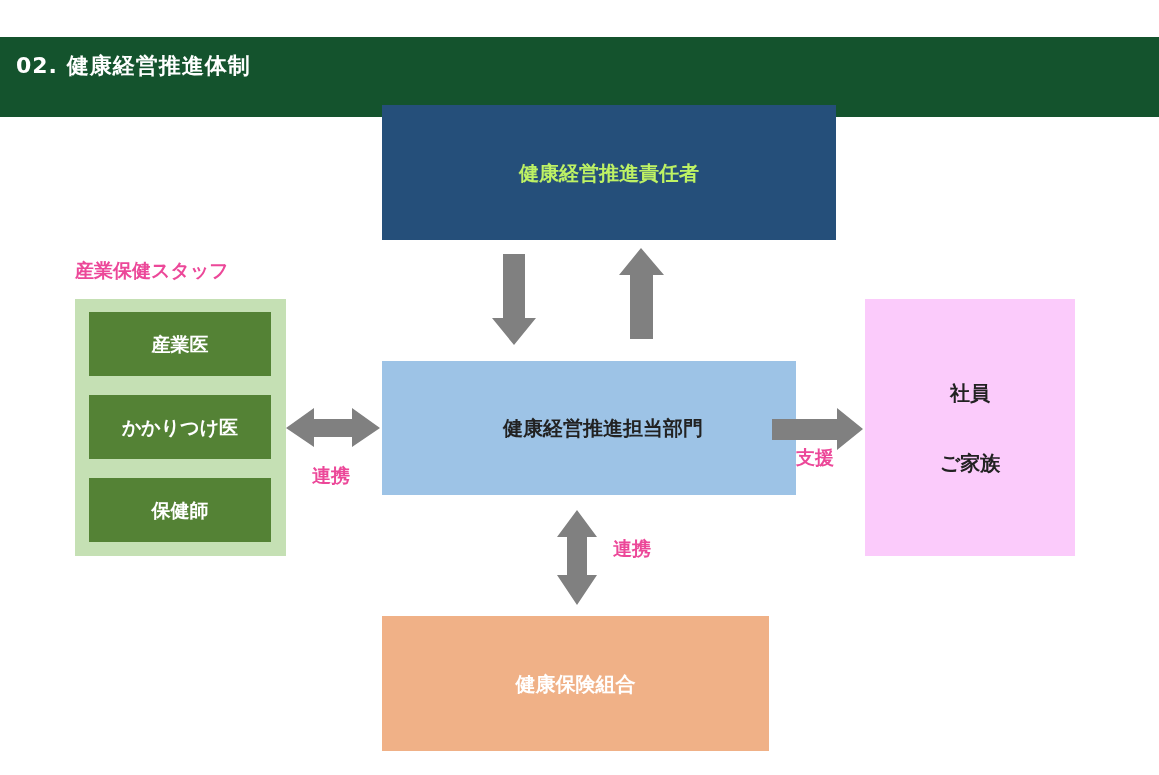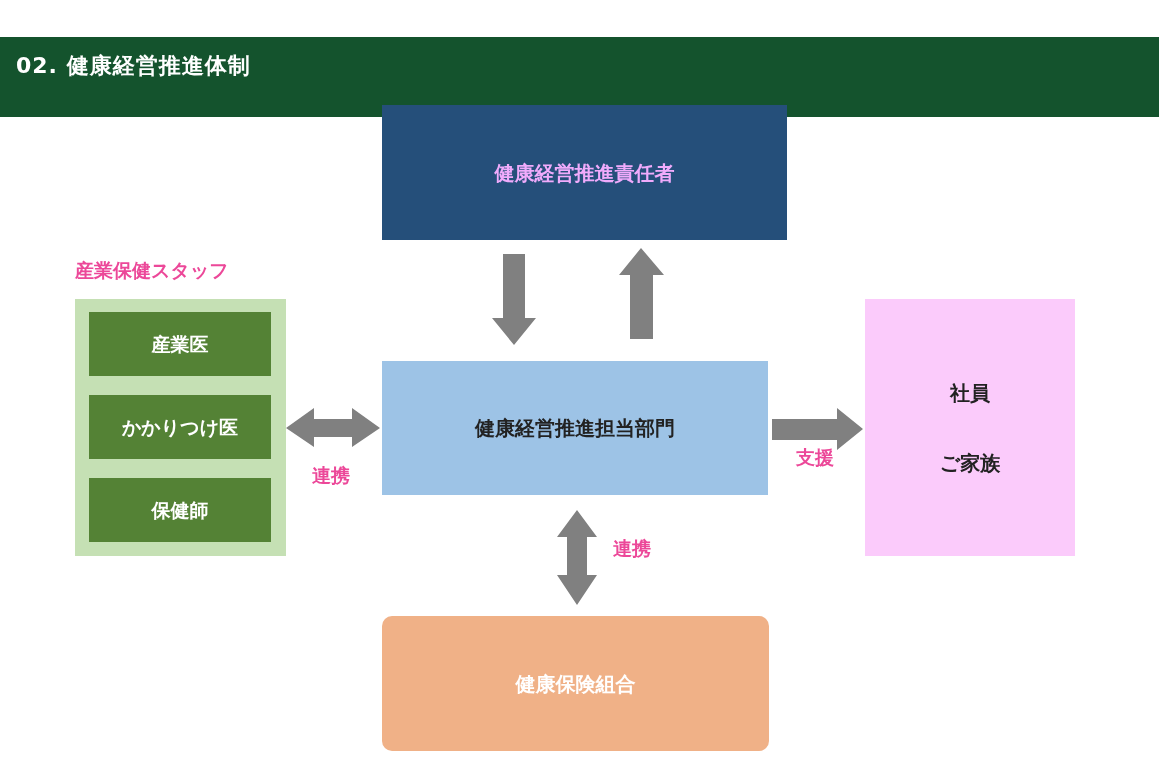--- a/index.html
+++ b/index.html
@@ -12,25 +12,25 @@
   .lbl { position:absolute; font-weight:bold; font-size:19px; color:#ec4899; }
   svg.arrows { position:absolute; left:0; top:0; }
 </style>
 </head>
 <body>
 
 <div class="header">
   <div class="header-title">02. 健康経営推進体制</div>
 </div>
 
-<div class="box" style="left:382px; top:105px; width:405px; height:135px; background:#254f7a; color:#f0abfc; flex-direction:column;gap:44px;">
+<div class="box" style="left:382px; top:105px; width:454px; height:135px; background:#254f7a; color:#bef264; flex-direction:column;gap:44px;">
   <div>健康経営推進責任者</div>
 </div>
 
-<div class="box" style="left:382px; top:361px; width:386px; height:134px; background:#9dc3e6; color:#222;">
+<div class="box" style="left:382px; top:361px; width:386px; height:134px; background:#9dc3e6; color:#222;padding-left:28px;">
   <div>健康経営推進担当部門</div>
 </div>
 
 <div class="lbl" style="left:75px; top:258px; font-size:19px;">産業保健スタッフ</div>
 <div style="position:absolute; left:75px; top:299px; width:211px; height:257px; background:#c5e0b4;">
   <div class="box" style="left:14px; top:13px; width:182px; height:64px; background:#548235; color:#fff; font-size:19px;">
     <span>産業医</span>
   </div>
   <div class="box" style="left:14px; top:96px; width:182px; height:64px; background:#548235; color:#fff; font-size:19px;">
     <span>かかりつけ医</span>
@@ -38,21 +38,21 @@
   <div class="box" style="left:14px; top:179px; width:182px; height:64px; background:#548235; color:#fff; font-size:19px;text-align:center;">
     <span>保健師</span>
   </div>
 </div>
 
 <div class="box" style="left:865px; top:299px; width:210px; height:257px; background:#fbcbfb; color:#222; flex-direction:column;gap:40px;">
   <div>社員</div>
   <div>ご家族</div>
 </div>
 
-<div class="box" style="left:382px; top:616px; width:387px; height:135px; background:#f0b187; color:#fff;border-radius:10px;">
+<div class="box" style="left:382px; top:616px; width:387px; height:135px; background:#f0b187; color:#fff;">
   <div>健康保険組合</div>
 </div>
 
 <svg class="arrows" width="1159" height="775">
 
   <polygon fill="#808080" points="503,254 525,254 525,318 536,318 514,345 492,318 503,318"></polygon>
 
   <polygon fill="#808080" points="630,339 653,339 653,275 664,275 641,248 619,275 630,275"></polygon>
 
   <polygon fill="#808080" points="286,428 314,408 314,419 352,419 352,408 380,428 352,447 352,437 314,437 314,447"></polygon>

